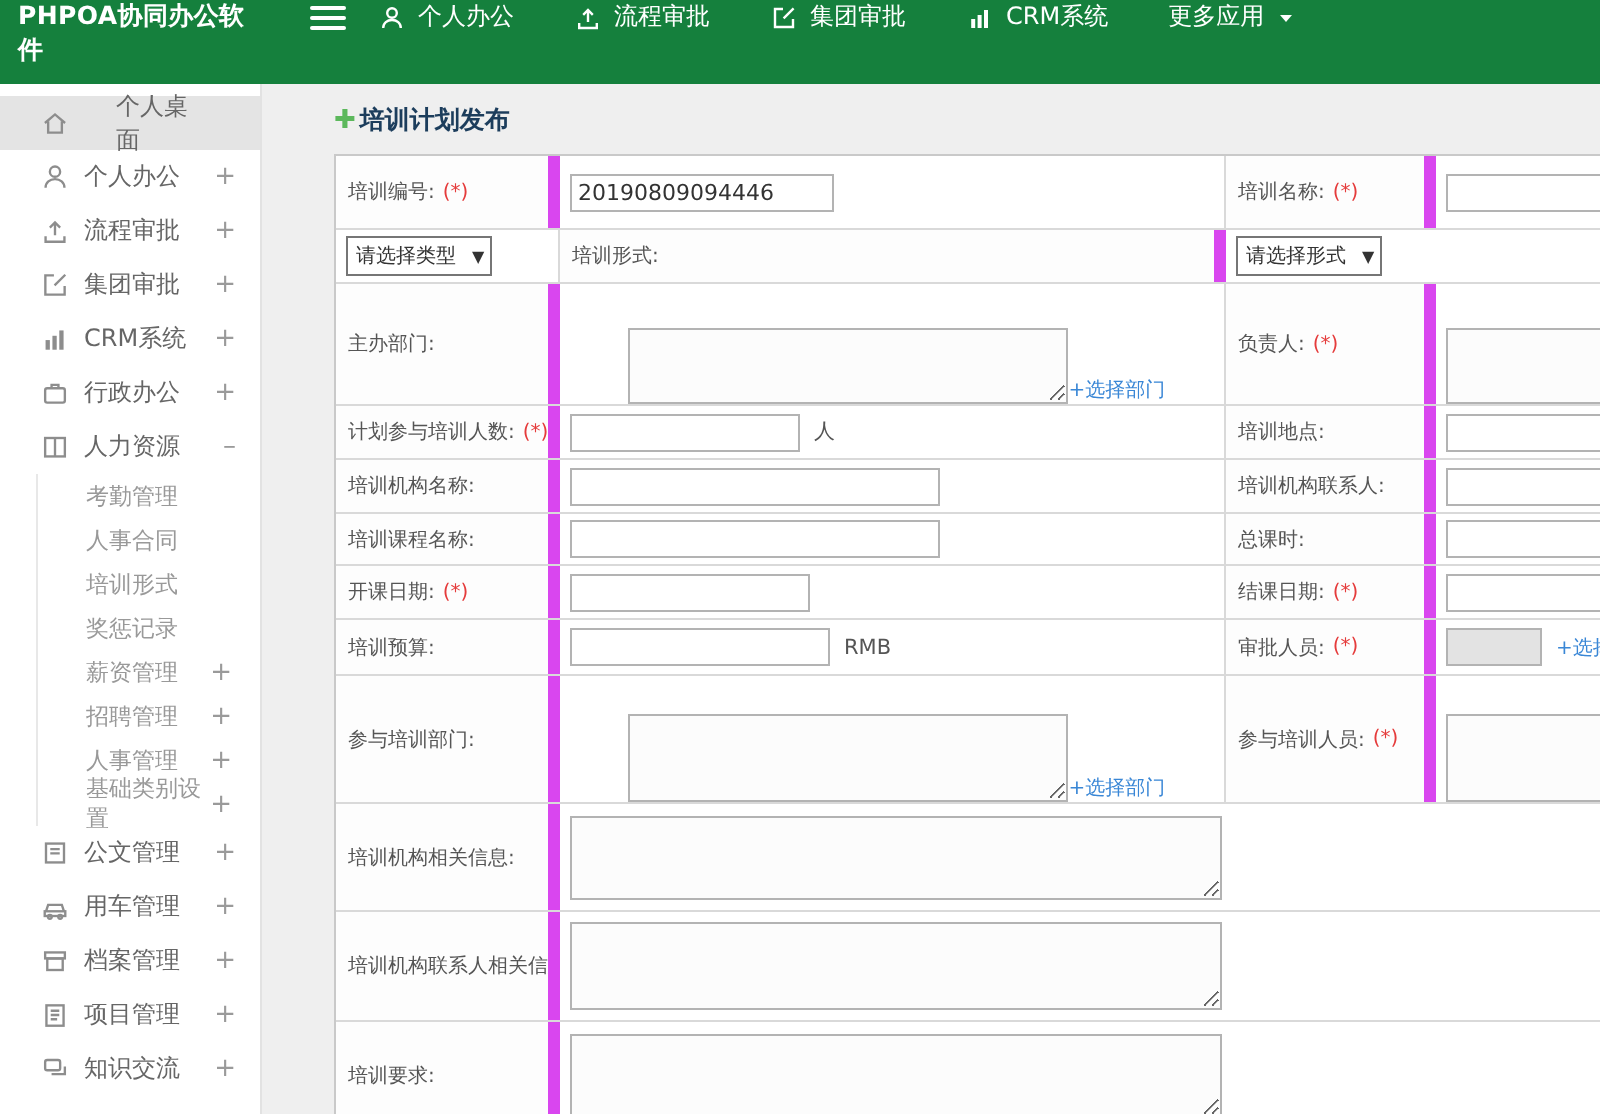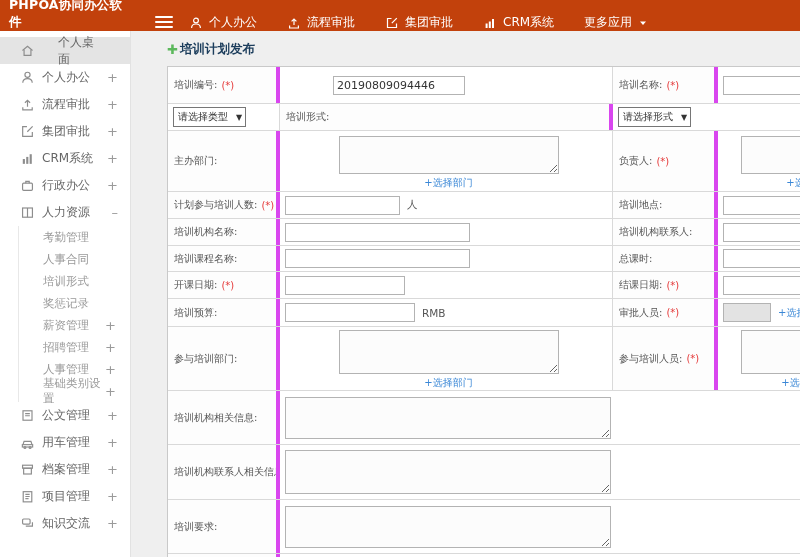--- a/index.html
+++ b/index.html
@@ -3,22 +3,22 @@
 <meta charset="utf-8">
 <style>
   * { box-sizing: border-box; margin: 0; padding: 0; }
   html,body { width: 800px; height: 557px; overflow: hidden; }
   body {
     font-family: "DejaVu Sans", "Liberation Sans", sans-serif;
     font-size: 12px; background: #efefef; color: #555;
   }
   
   .topbar {
-    height: 31px; background: #c2410c; color: #fff;
-    display: flex; align-items: flex-end;
+    height: 42px; background: #15803d; color: #fff;
+    display: flex; align-items: flex-start;
   }
   .brand { width: 131px; padding-left: 9px; font-weight: bold; font-size: 12.5px; letter-spacing: .2px; }
   .hamburger { width: 18px; margin: 0 16px 0 24px; cursor: pointer; }
   .hamburger span { display: block; height: 2px; background: #fff; margin: 3px 0; border-radius: 1px; }
   .nav { display: flex; align-items: center; gap: 30px; }
   .nav-item { display: flex; align-items: center; gap: 6px; cursor: pointer; font-size: 12px; }
   .nav-item svg { display: block; }
   
   .layout { display: flex; height: 526px; }
   .sidebar {
@@ -44,27 +44,27 @@
   .plus-ico { color: #5cb85c; font-size: 13px; font-weight: bold; }
   .title-text { color: #1c3d5c; font-weight: bold; font-size: 12.5px; }
   
   .form-table { width: 740px; background: #fff; border: 1px solid #c9c9c9; border-bottom: none; }
   .frow { display: grid; grid-template-columns: 112px 333px 105px 190px; border-bottom: 1px solid #d9d9d9; }
   .frow-full { display: grid; grid-template-columns: 112px 628px; border-bottom: 1px solid #d9d9d9; }
   .r1{height:37px}.r2{height:27px}.r3{height:61px}.r4{height:27px}.r5{height:27px}
   .r6{height:26px}.r7{height:27px}.r8{height:28px}.r9{height:64px}
   .r10{height:54px}.r11{height:55px}.r12{height:54px}.r13{height:30px}
   .lcell {
-    display: flex; align-items: center; padding-left: 6px; border-right: 4px solid #d946ef;
+    display: flex; align-items: center; padding-left: 6px; border-right: 6px solid #d946ef;
     font-size: 10px; color: #555; white-space: nowrap; overflow: hidden; background: #fdfdfd; text-align: center;
   }
   .req { color: #e53c3c; margin-left: 4px; font-size: 10px; flex: none; }
   .fcell { display: flex; align-items: center; padding-left: 5px; border-right: 1px solid #d9d9d9; overflow: hidden; }
   .fcell.last { border-right: none; }
-  .fcell.stack { flex-direction: column; align-items: center; justify-content: center; padding-top: 3px; }
+  .fcell.stack { flex-direction: row; align-items: flex-end; justify-content: center; padding-top: 3px; }
   input[type=text] {
     height: 19px; border: 1px solid #b3b3b3; background: #fff;
     font-family: inherit; font-size: 11px; padding: 0 3px; color: #333;
   }
   input[type=text].gray { background: #e3e3e3; }
   textarea {
     border: 1px solid #b3b3b3; background: #fcfcfc; resize: both;
     font-family: inherit; font-size: 11px; color: #333; padding: 2px;
   }
   .ta-s { width: 220px; height: 38px; }
@@ -313,21 +313,21 @@
     </div>
 
     <div class="form-table">
 
       <div class="frow r1">
         <div class="lcell">
             <span>培训编号:</span>
             <span class="req">(*)</span>
           </div>
         <div class="fcell">
-            <input type="text" style="width: 132px; margin-left: 48px;" value="20190809094446">
+            <input type="text" style="width: 132px;" value="20190809094446">
           </div>
         <div class="lcell">
             <span>培训名称:</span>
             <span class="req">(*)</span>
           </div>
         <div class="fcell last">
             <input type="text" style="width: 120px;">
           </div>
       </div>
 

